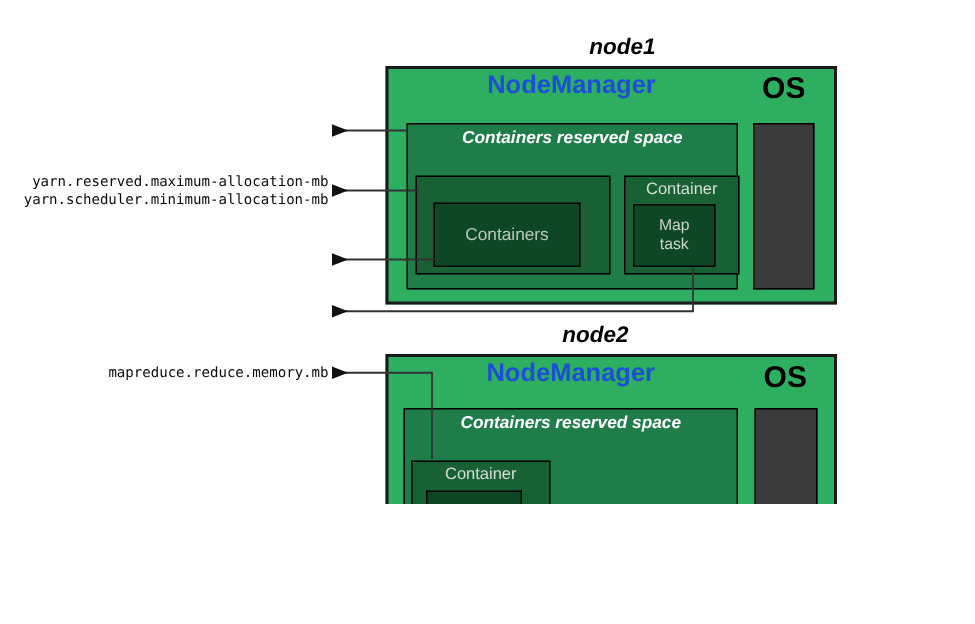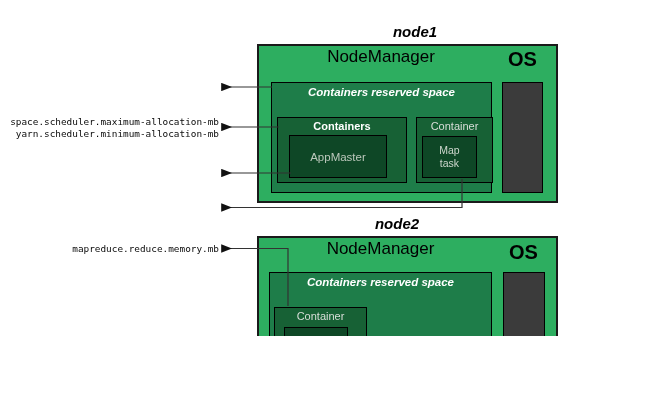--- a/index.html
+++ b/index.html
@@ -16,21 +16,21 @@
     display:flex;flex-direction:column;align-items:center;justify-content:center;
     color:#ccd6cc;font-size:10.5px;line-height:13px;
   }
   .appmaster-box{
     background:var(--taskGreen,#0E4726);
     display:flex;align-items:center;justify-content:center;
     color:#bcc8bc;font-size:11.5px;
   }
   .os-rect{background:var(--osGray,#3B3B3B);}
   .txt{position:absolute;box-sizing:border-box;text-align:center;white-space:nowrap;}
-  .nm-title{font-size:17px;font-weight:400;color:#000000;}
+  .nm-title{font-size:17px;font-weight:700;color:#1d4ed8;}
   .os-title{font-size:20px;font-weight:600;color:#000;}
   .reserved-title{font-size:11.5px;font-weight:700;color:#fff;font-style:italic;}
   .containers-title{font-size:11px;font-weight:700;color:#fff;}
   .container-title{font-size:11px;font-weight:400;color:#d8ded8;}
   .node-title{
     position:absolute;transform:translateX(-50%);
     font-style:italic;font-weight:700;font-size:15px;color:#000;white-space:nowrap;
   }
   .cfg{
     position:absolute;left:0;width:219px;text-align:right;
@@ -47,24 +47,23 @@
   <div class="node-title" style="left:415px;top:23px">node1</div>
 
   <div class="box outer-box" style="left:257px;top:44px;width:301px;height:159px"></div>
   <div class="txt nm-title" style="left:270px;top:47px;width:222px">NodeManager</div>
   <div class="txt os-title" style="left:495px;top:48px;width:55px">OS</div>
 
   <div class="box reserved-box" style="left:271px;top:82px;width:221px;height:111px"></div>
   <div class="txt reserved-title" style="left:271px;top:86px;width:221px">Containers reserved space</div>
 
   <div class="box container-box" style="left:277px;top:117px;width:130px;height:66px"></div>
-  <div class="txt containers-title" style="left:277px;top:120px;width:130px">Containers</div>
 
   <div class="box appmaster-box" style="left:289px;top:135px;width:98px;height:43px">
-    <span>AppMaster</span>
+    <span>Containers</span>
   </div>
 
   <div class="box container-box" style="left:416px;top:117px;width:77px;height:66px"></div>
   <div class="txt container-title" style="left:416px;top:120px;width:77px">Container</div>
 
   <div class="box task-box" style="left:422px;top:136px;width:55px;height:42px">
     <span>Map</span>
     <span>task</span>
   </div>
 
@@ -82,21 +81,21 @@
   <div class="box container-box" style="left:274px;top:307px;width:93px;height:66px"></div>
   <div class="txt container-title" style="left:274px;top:310px;width:93px">Container</div>
 
   <div class="box task-box" style="left:284px;top:327px;width:64px;height:42px">
     <span>Reduce</span>
     <span>task</span>
   </div>
 
   <div class="box os-rect" style="left:503px;top:272px;width:42px;height:111px"></div>
 
-  <div class="cfg" style="top:116px">space.scheduler.maximum-allocation-mb</div>
+  <div class="cfg" style="top:116px">yarn.reserved.maximum-allocation-mb</div>
   <div class="cfg" style="top:127.5px">yarn.scheduler.minimum-allocation-mb</div>
   <div class="cfg" style="top:243px">mapreduce.reduce.memory.mb</div>
 
   <svg class="overlay" width="650" height="416" viewBox="0 0 650 416">
     <defs>
       <marker id="arrow" markerWidth="9" markerHeight="7" refX="7.5" refY="3.5" orient="auto">
         <path d="M9,0 L0,3.5 L9,7 Z" fill="#111"></path>
       </marker>
     </defs>
     <g stroke="#333" stroke-width="1.2" fill="none">

